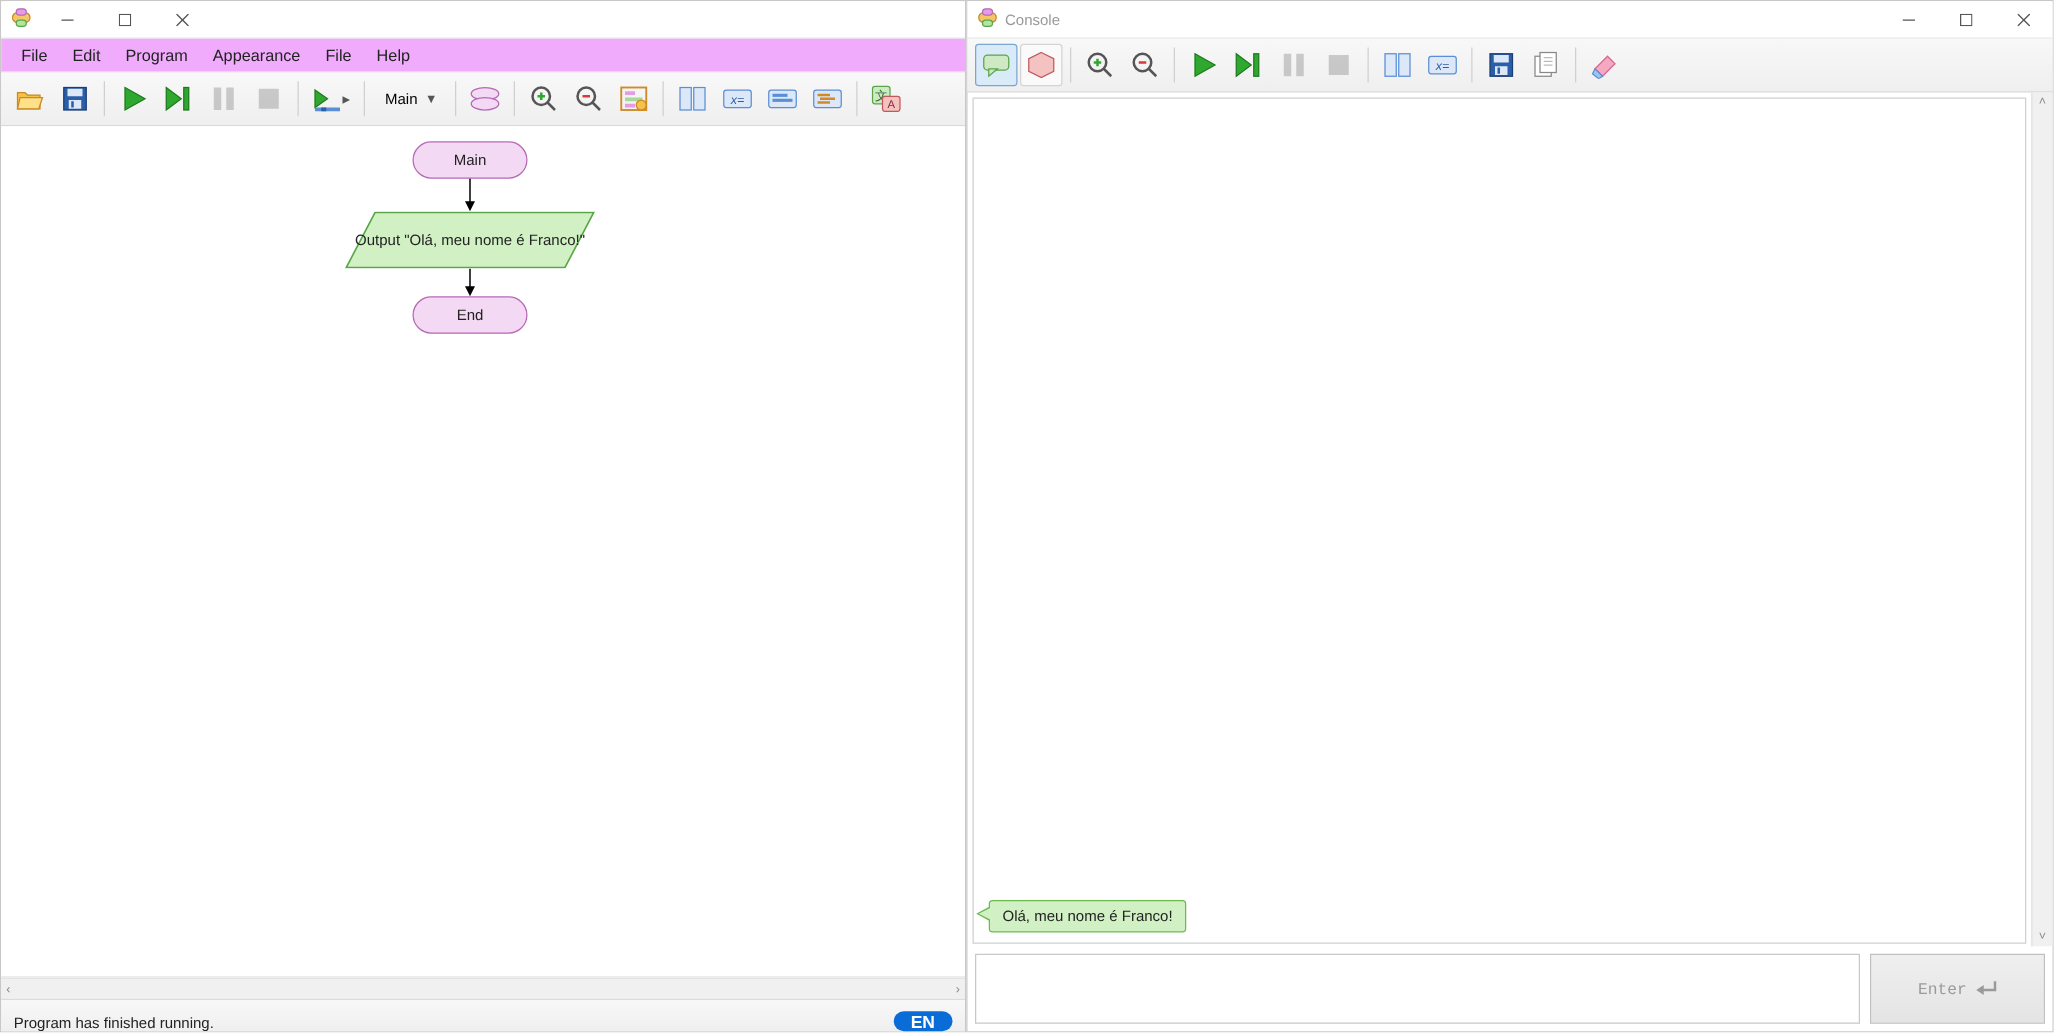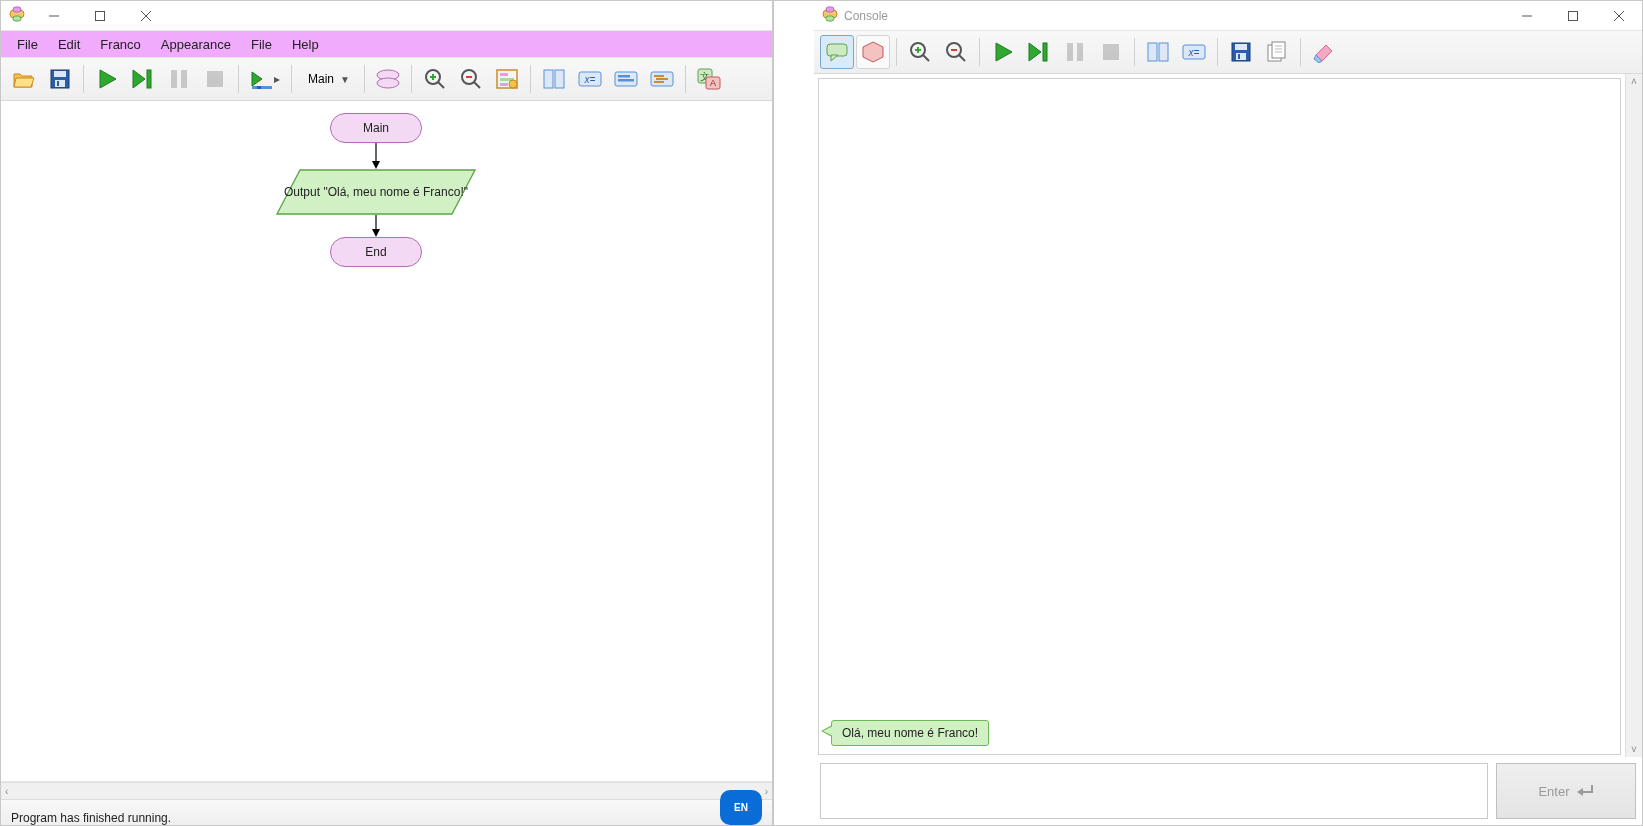--- a/index.html
+++ b/index.html
@@ -1,55 +1,55 @@
 <!DOCTYPE html>
 <html><head>
 <meta charset="utf-8">
 <style>
 * { box-sizing: border-box; margin: 0; padding: 0; }
 body { font-family: "Segoe UI", Tahoma, sans-serif; font-size: 12px; background: #fff; display: flex; width: 1643px; height: 826px; overflow: hidden; }
 .window { display: flex; flex-direction: column; border: 1px solid #c8c8c8; background: #fff; }
 .w-left { width: 773px; height: 826px; }
-.w-right { width: 870px; height: 826px; padding-left: 40px; }
+.w-right { width: 870px; height: 826px; }
 .titlebar { height: 30px; display: flex; align-items: center; background: #fff; border-bottom: 1px solid #e6e6e6; }
 .titlebar .icon { margin: 0 6px 0 8px; }
 .titlebar .title { color: #9a9a9a; flex: 1; font-size: 12px; }
 .win-controls { display: flex; height: 100%; }
 .win-btn { width: 46px; display: flex; align-items: center; justify-content: center; cursor: default; }
 .win-btn svg { stroke: #555; }
 .menubar { height: 27px; background: #f0abfc; display: flex; align-items: center; padding: 0 6px; border-bottom: 1px solid #e6e6e6; }
 .menubar span { padding: 4px 10px; cursor: default; font-size: 13px; color: #222; }
 .toolbar { background: linear-gradient(#f8f8f8,#efefef); border-bottom: 1px solid #d8d8d8; padding: 4px 6px; display: flex; align-items: center; gap: 2px; min-height: 42px; }
 .tb-btn { width: 34px; height: 34px; display: flex; align-items: center; justify-content: center; border-radius: 3px; }
 .tb-sep { width: 1px; height: 28px; background: #d0d0d0; margin: 0 4px; }
 .tb-dd { display: flex; align-items: center; gap: 6px; padding: 0 8px 0 10px; height: 28px; }
 .tb-dd .arrow { font-size: 10px; color: #555; }
 .tb-btn.selected { background: #d9eaf8; border: 1px solid #7aa7d0; }
 .tb-btn.deselected { background: #fafafa; border: 1px solid #d4d4d4; }
 .canvas { flex: 1; background: #fff; position: relative; overflow: hidden; border-bottom: 1px solid #e6e6e6; }
 .scroll-h { height: 17px; background: #f0f0f0; border-top: 1px solid #e0e0e0; display:flex; align-items:center; justify-content:space-between; padding:0 4px; color:#888; font-size:10px; }
 .statusbar { height: 26px; background: linear-gradient(#f8f8f8,#efefef); border-top: 1px solid #dcdcdc; display: flex; align-items: flex-end; padding: 0 10px; font-size: 12px; color: #222; }
 .statusbar .spacer { flex: 1; }
-.badge-en { background: #0a6cd6; color: #fff; border-radius: 10px; padding: 12px 14px; font-weight: 600; font-size: 10px; }
+.badge-en { background: #0a6cd6; color: #fff; border-radius: 10px; padding: 0 14px; font-weight: 600; font-size: 14px; }
 
 .flow { position: absolute; left: 0; top: 0; }
 .terminal { position: absolute; width: 92px; height: 30px; border: 1.5px solid #b56ab5; background: #f4d9f4; border-radius: 15px; display: flex; align-items: center; justify-content: center; font-size: 12px; color: #222; }
 .output-shape { position: absolute; width: 200px; height: 46px; display:flex; align-items:center; justify-content:center; }
 .output-shape svg { position: absolute; top:0; left:0; }
 .output-shape .txt { position: relative; text-align: center; font-size: 12px; line-height: 1.25; color:#222; z-index:1; }
 
 .console-area { flex:1; display:flex; flex-direction:column; }
 .console-output { flex:1; background:#fff; border:1px solid #d0d0d0; margin:4px 4px 2px 4px; position:relative; overflow:hidden; }
 .bubble-wrap { position:absolute; left:12px; bottom:8px; }
 .bubble { background:#d1f1c5; border:1px solid #6bbb52; border-radius:3px; padding:5px 10px; font-size:12px; color:#222; position:relative; }
 .bubble-tail { position:absolute; left:-11px; top:4px; width:0;height:0; border-top:6px solid transparent; border-bottom:6px solid transparent; border-right:11px solid #6bbb52; }
 .bubble-tail::after { content:''; position:absolute; left:2px; top:-5px; width:0;height:0; border-top:5px solid transparent; border-bottom:5px solid transparent; border-right:10px solid #d1f1c5; }
 .console-input-row { display:flex; gap:8px; padding:6px; align-items:stretch; }
 .console-input { flex:1; border:1px solid #c8c8c8; background:#fff; height:56px; }
-.enter-btn { width:140px; background:linear-gradient(#efefef,#e4e4e4); border:1px solid #c0c0c0; color:#9a9a9a; display:flex; align-items:center; justify-content:center; gap:6px; font-size:13px; }
+.enter-btn { width:140px; background:linear-gradient(#efefef,#e4e4e4); border:1px solid #c0c0c0; color:#9a9a9a; display:flex; align-items:center; justify-content:center; gap:6px; font-size:13px;font-family:Liberation Mono, monospace; }
 .right-vscroll { width:17px; background:#f0f0f0; border-left:1px solid #e0e0e0; display:flex; flex-direction:column; justify-content:space-between; align-items:center; padding:2px 0; color:#888; font-size:10px; }
 .console-body-row { flex:1; display:flex; }
 </style>
 </head>
 <body>
 
 <div class="window w-left">
   <div class="titlebar">
     <span class="icon">
       <svg width="16" height="16">
@@ -74,21 +74,21 @@
             <line x1="0" y1="0" x2="10" y2="10" stroke-width="1"></line>
             <line x1="10" y1="0" x2="0" y2="10" stroke-width="1"></line>
           </svg>
         </div>
     </div>
   </div>
 
   <div class="menubar">
     <span>File</span>
     <span>Edit</span>
-    <span>Franco</span>
+    <span>Program</span>
     <span>Appearance</span>
     <span>File</span>
     <span>Help</span>
   </div>
 
   <div class="toolbar">
     <div class="tb-btn">
         <svg width="24" height="20">
           <path d="M2 5h6l2 2h10v11H2z" fill="#f6c14b" stroke="#c98a1e"></path>
           <path d="M4 9h18l-3 9H2z" fill="#ffe08a" stroke="#c98a1e"></path>

